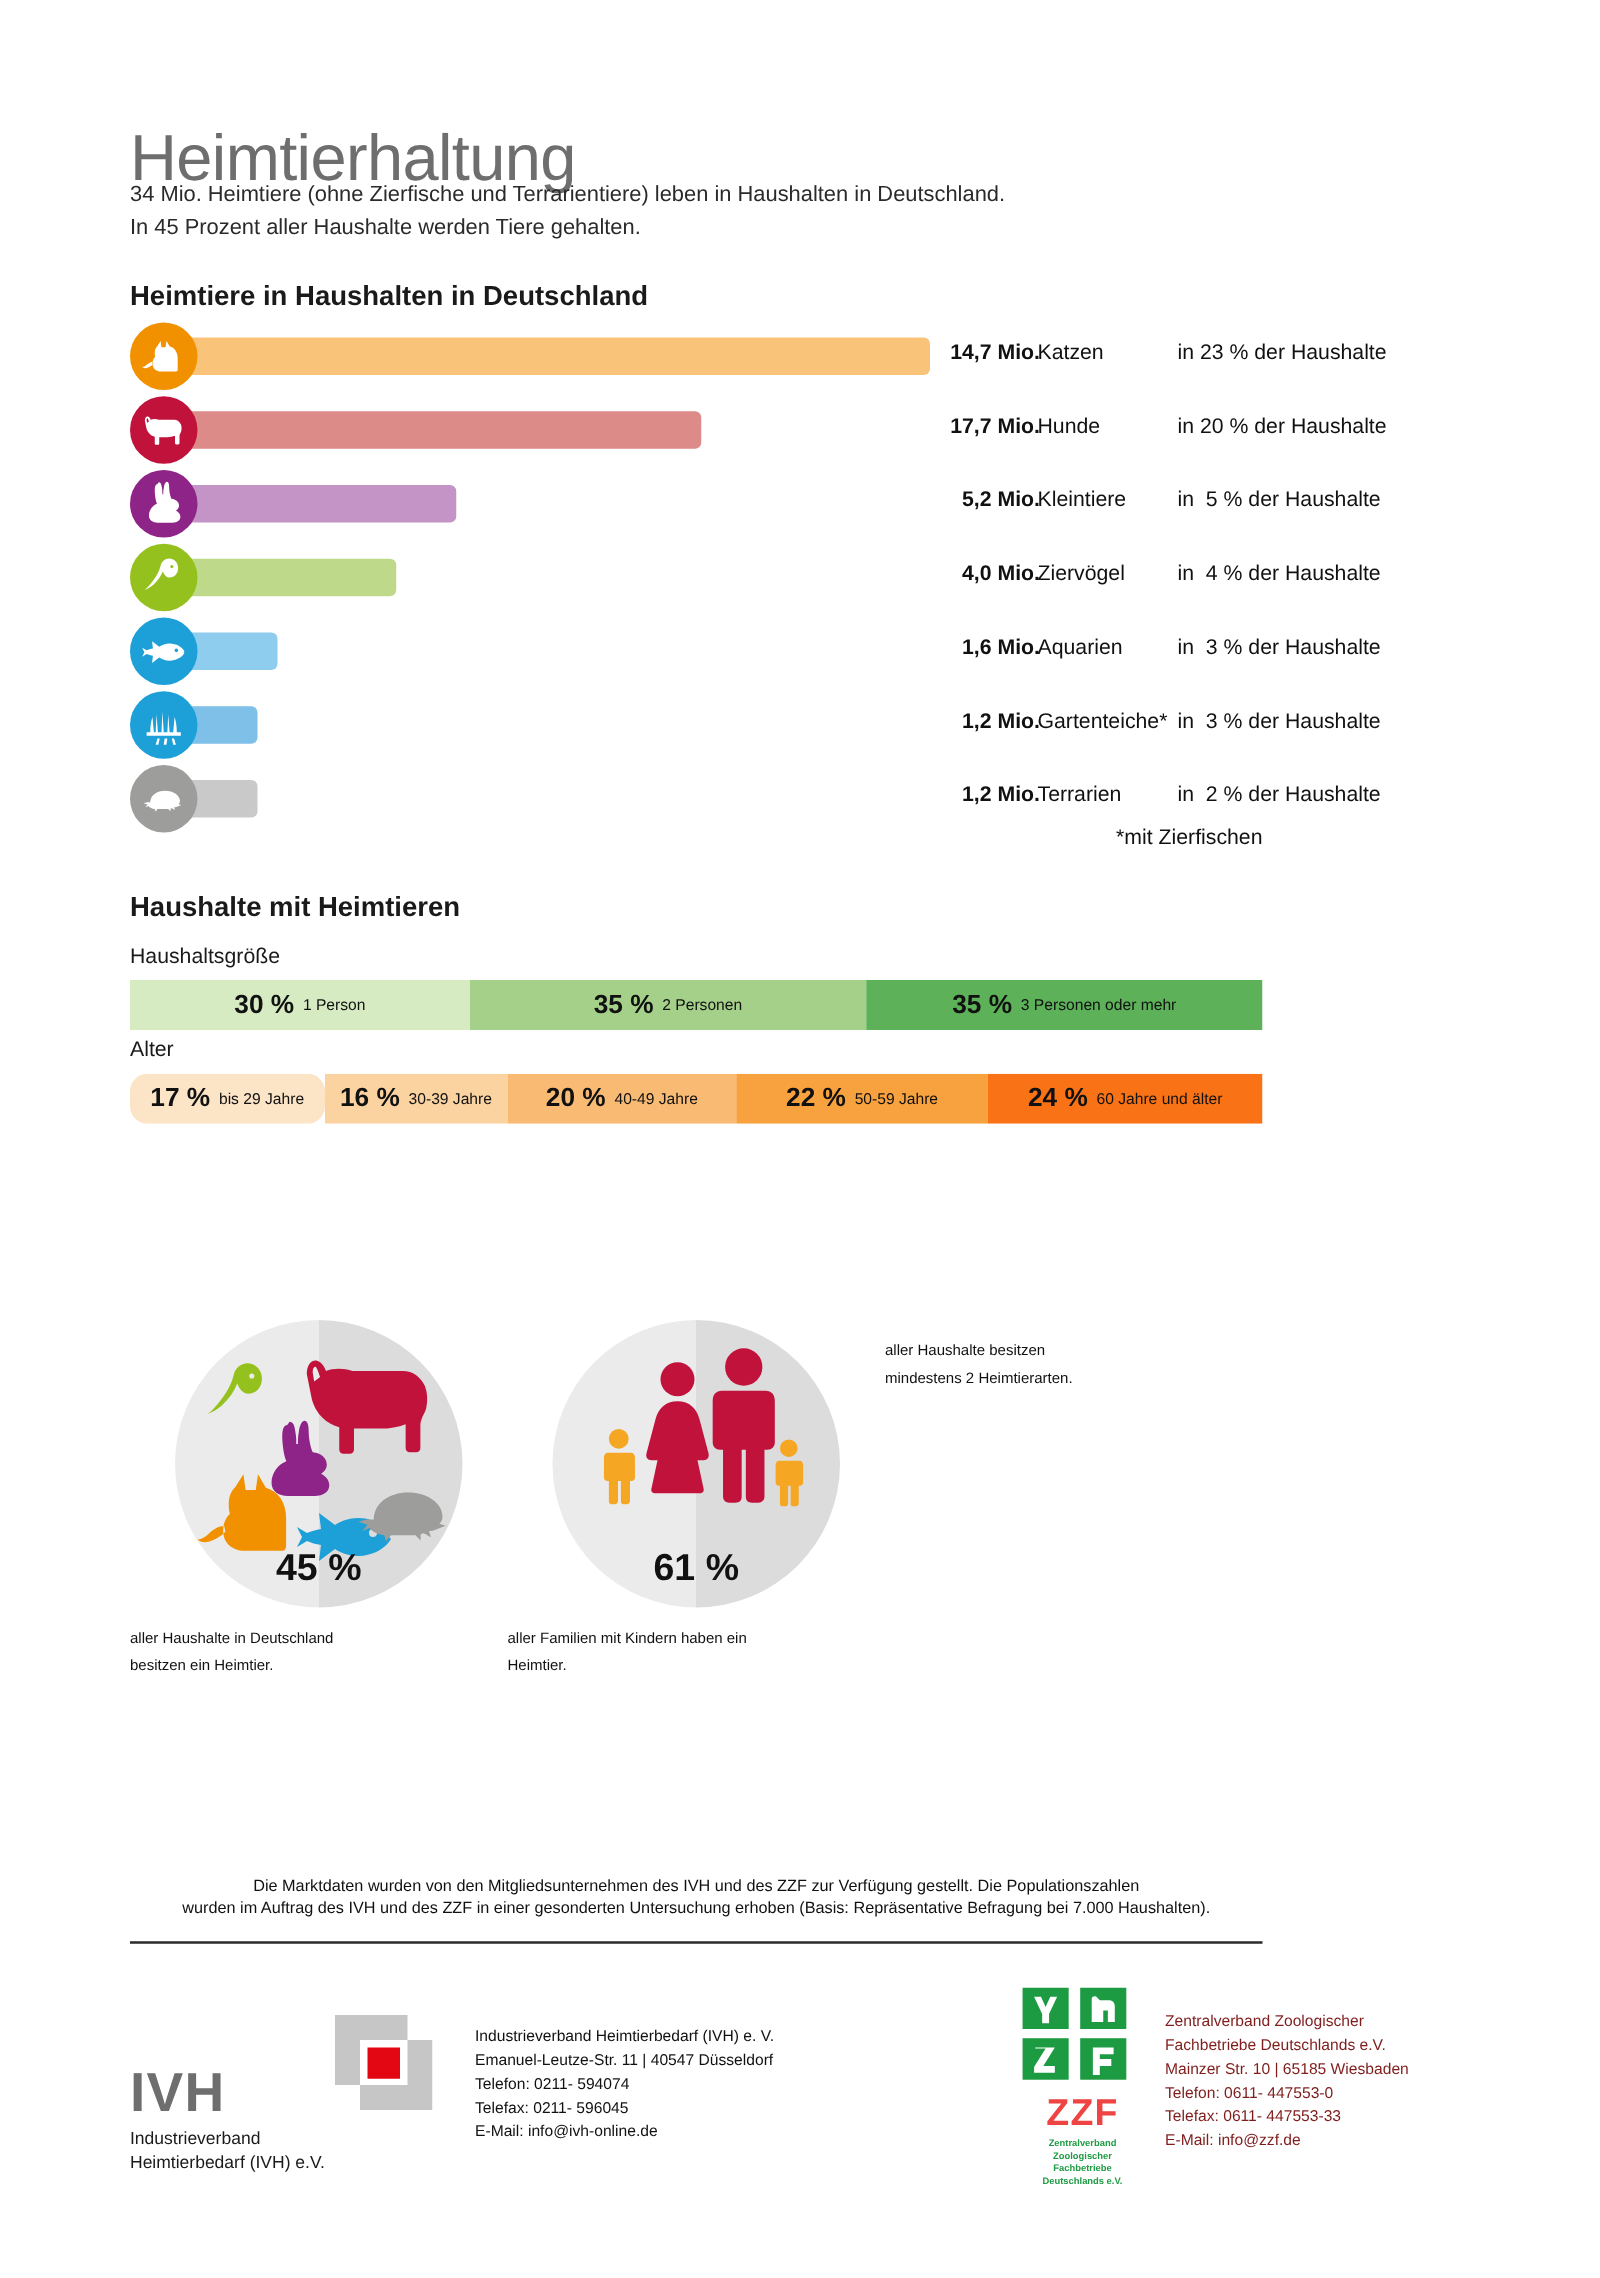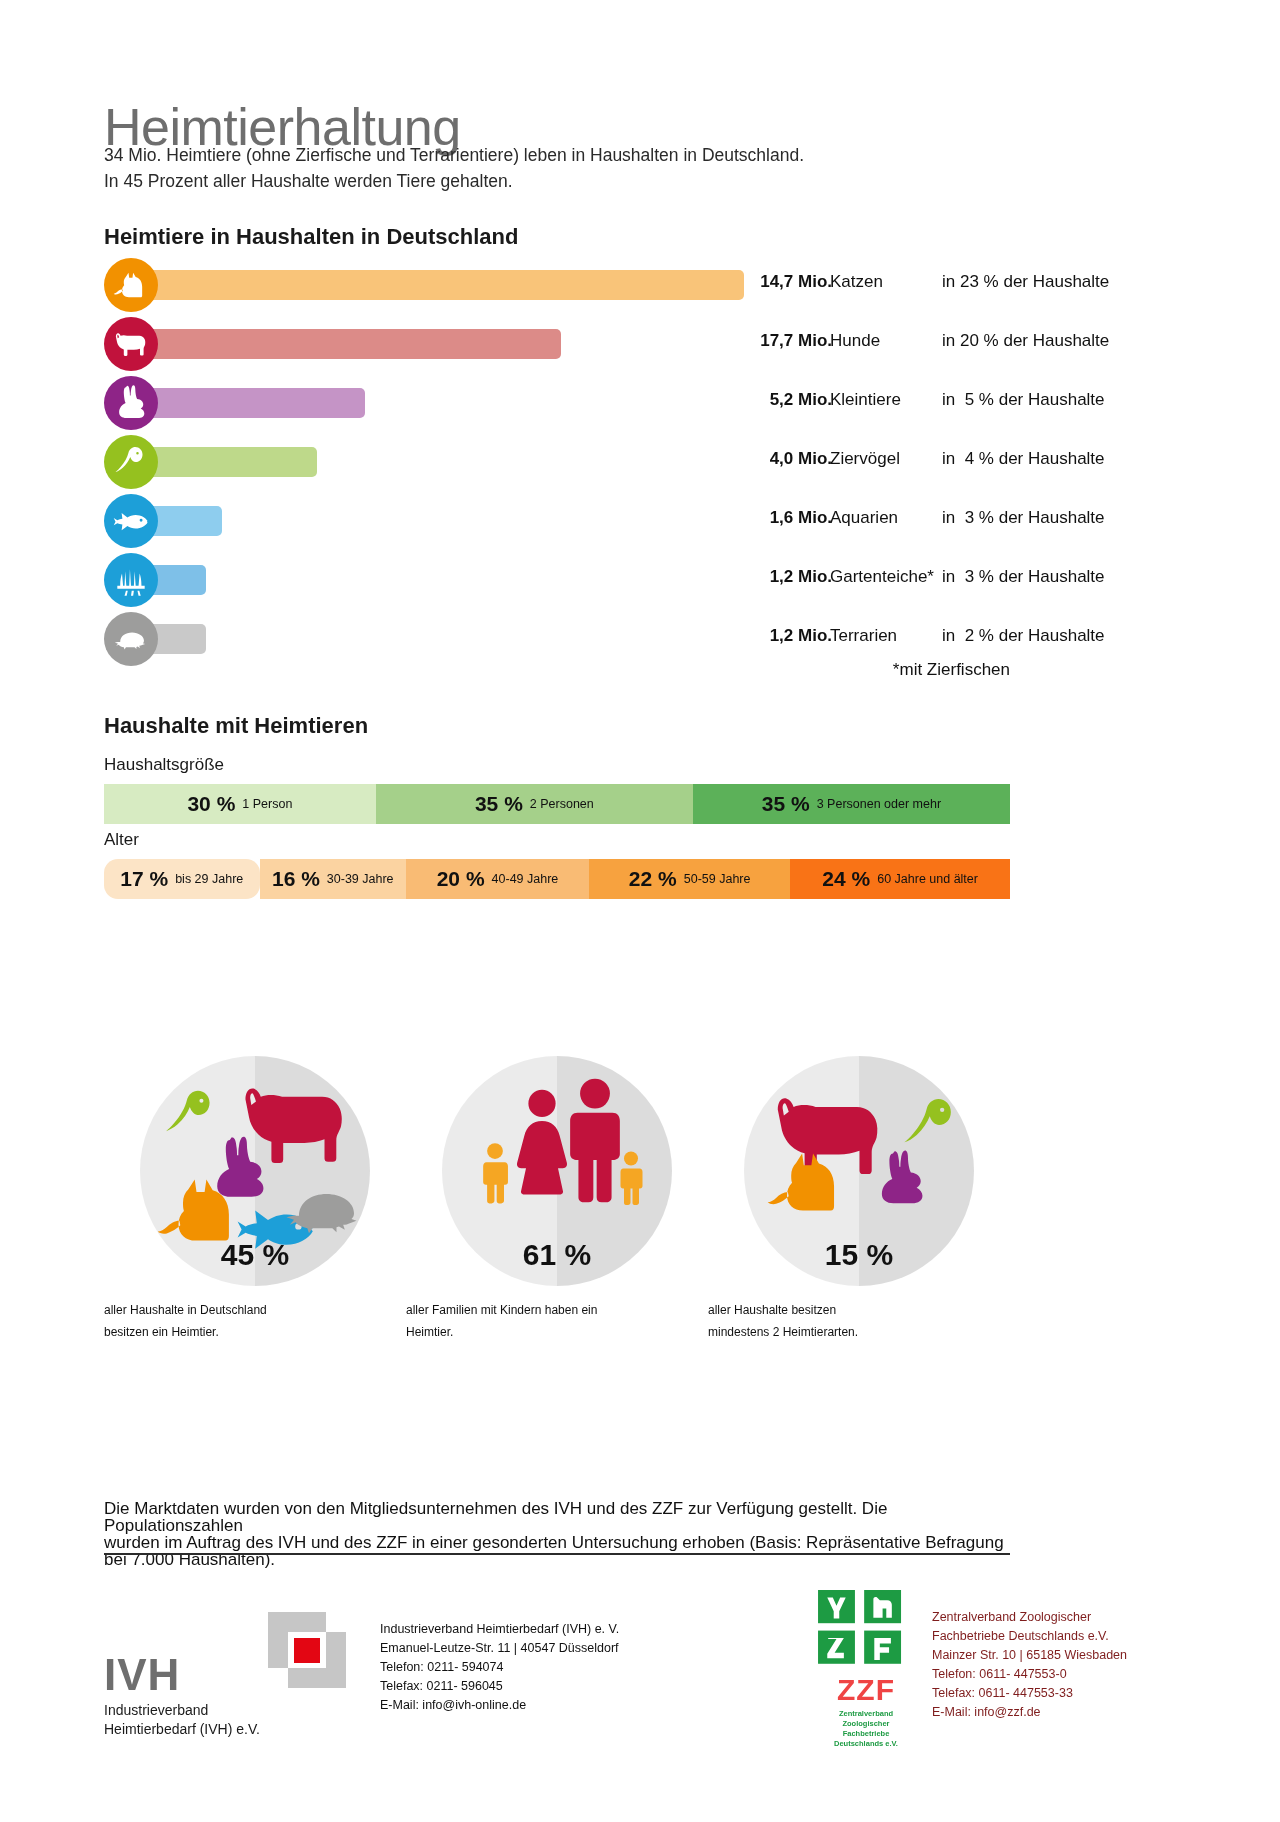--- a/index.html
+++ b/index.html
@@ -73,22 +73,22 @@
   .disc .big{
     position:absolute;left:0;right:0;bottom:14px;text-align:center;
     font-size:30px;font-weight:700;color:#111;z-index:4;
   }
   .circ-cap{
     margin-top:13px;text-align:left;font-size:12px;line-height:22px;color:#111;
   }
 
   
   .srcnote{
-    position:absolute;left:104px;top:1500px;width:906px;text-align:left;
-    font-size:17px;line-height:17px;color:#111;
+    position:absolute;left:104px;top:1500px;width:906px;text-align:center;
+    font-size:13px;line-height:17px;color:#111;
   }
   .rule{position:absolute;left:104px;top:1553px;width:906px;height:2px;background:#2b2b2b;}
 
   .ivh-wordmark{position:absolute;left:104px;top:1652px;}
   .ivh-wordmark .big{font-size:44px;font-weight:700;color:#6e6e6e;letter-spacing:1px;line-height:46px;}
   .ivh-wordmark .sm{font-size:14px;line-height:19px;color:#1a1a1a;margin-top:3px;}
   .ivh-mark{position:absolute;left:268px;top:1612px;width:78px;height:76px;}
   .ivh-addr{position:absolute;left:380px;top:1620px;font-size:12.5px;line-height:19px;color:#111;}
 
   .zzf-mark{position:absolute;left:812px;top:1590px;width:108px;height:136px;text-align:center;}
@@ -281,35 +281,20 @@
         </svg>
         <div class="big">61 %</div>
       </div>
       <div class="circ-cap">
         <div>aller Familien mit Kindern haben ein</div>
         <div>Heimtier.</div>
       </div>
     </div>
 
     <div class="circ-col" style="left:604px;">
-      <div class="disc">
-        <svg viewBox="0 0 100 70" style="left:24px;top:36px;width:122px;height:86px;">
-          <path fill="#c1123c" d="M8 14c0-6 3-10 7-9 3 1 5 4 6 7 5-2 12-2 18 0h34c7 0 12 4 15 10 2 5 2 10 1 15-1 4-4 7-4 12v15c0 2-1 3-3 3h-4c-2 0-3-1-3-3V48c-5 2-11 3-17 3H40v14c0 2-1 3-3 3h-4c-2 0-3-1-3-3V50c-4-1-8-3-11-6-4-4-7-9-8-15l-3-15zM14 9c-1 0-2 1-2 4l1 6 4-3c-1-3-2-6-3-7z"></path>
-        </svg>
-        <svg viewBox="0 0 100 80" style="left:22px;top:92px;width:84px;height:68px;">
-          <path fill="#f29100" d="M56 6l7 12c11 3 18 13 18 27v24c0 3-1 5-4 5H44c-11 0-19-7-19-18 0-6 2-11 6-15-1-3-1-6-1-9 0-6 2-11 6-15L43 6l2 14h9l2-14zM26 52c-5 0-10 3-14 7-3 3-7 5-10 5 2 2 6 3 10 2 6-2 11-5 15-9l-1-5z"></path>
-        </svg>
-        <svg viewBox="0 0 100 100" style="left:128px;top:94px;width:58px;height:58px;">
-          <path fill="#8e2487" d="M36 6c-4 0-6 5-6 14s2 24 5 30c-10 4-18 14-18 26 0 10 8 16 20 16h32c11 0 18-5 18-13 0-6-4-11-10-14 4-2 7-6 7-11 0-8-7-14-17-15-3-6-5-18-5-26 0-8-2-12-5-12s-6 5-7 14c-1 5-1 10-1 14h-2c0-4 0-9-1-14-1-9-3-13-7-13z"></path>
-        </svg>
-        <svg viewBox="0 0 100 100" style="left:156px;top:38px;width:62px;height:62px;">
-          <path fill="#95c11f" d="M62 8c-9 0-17 7-19 16-3 13-11 27-22 40-5 6-10 11-14 14 6-2 13-6 20-12 10-9 17-20 21-30 3 9 9 14 15 14 11 0 19-9 19-21S73 8 62 8zm6 14a3.4 3.4 0 1 1 0 7 3.4 3.4 0 0 1 0-7z"></path>
-        </svg>
-        <div class="big">15 %</div>
-      </div>
       <div class="circ-cap">
         <div>aller Haushalte besitzen</div>
         <div>mindestens 2 Heimtierarten.</div>
       </div>
     </div>
   </div>
 
   <div class="srcnote">
     <div>Die Marktdaten wurden von den Mitgliedsunternehmen des IVH und des ZZF zur Verfügung gestellt. Die Populationszahlen</div>
     <div>wurden im Auftrag des IVH und des ZZF in einer gesonderten Untersuchung erhoben (Basis: Repräsentative Befragung bei 7.000 Haushalten).</div>

